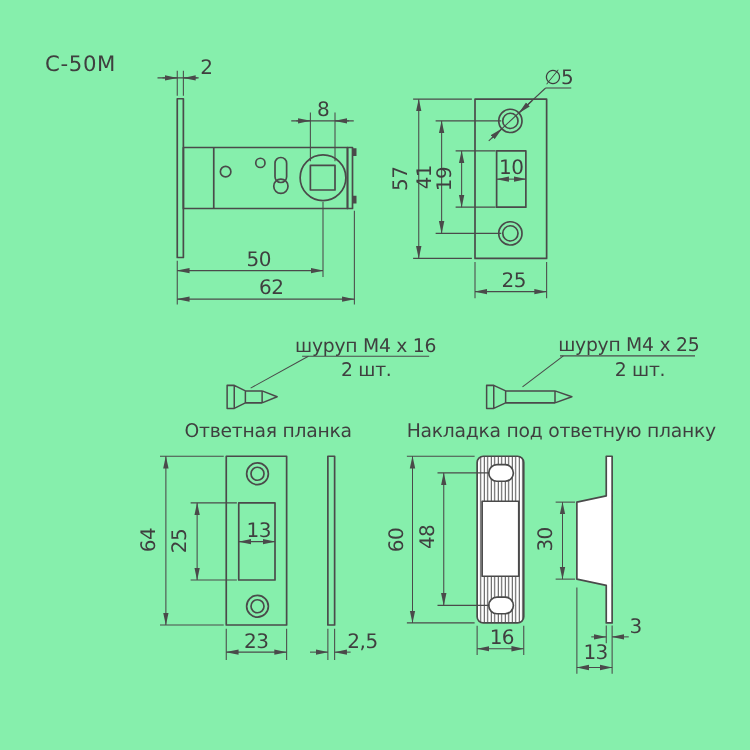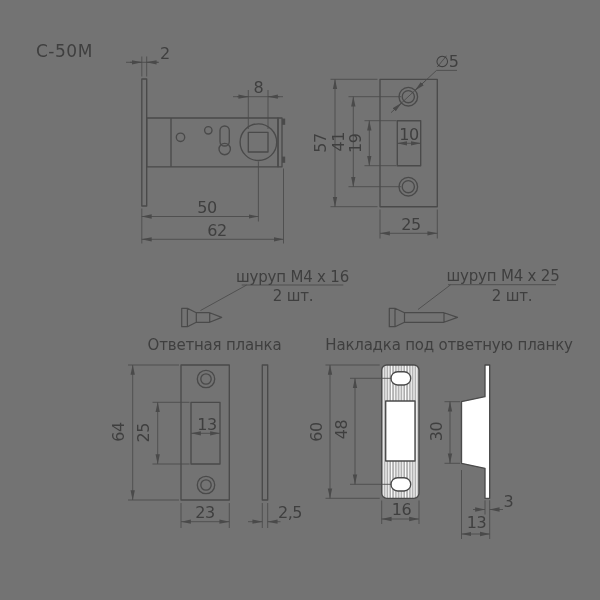--- a/index.html
+++ b/index.html
@@ -1,16 +1,16 @@
 <!DOCTYPE html>
 <html><head>
 <meta charset="utf-8">
 <style>
   html,body{margin:0;padding:0;background:#ffffff;}
-  .page{position:relative;width:600px;height:600px;background:#737373;overflow:hidden;}
+  .page{position:relative;width:600px;height:600px;background:#86efac;overflow:hidden;}
   svg{display:block;}
   svg text{font-family:"DejaVu Sans","Liberation Sans",sans-serif;fill:#3f3f3f;}
   .dim{font-size:16px;text-anchor:middle;letter-spacing:-0.4px;}
   .lbl{font-size:15px;text-anchor:middle;letter-spacing:-0.2px;}
   .model{font-size:17px;text-anchor:start;letter-spacing:0.5px;}
   .ol{fill:none;stroke:#4a4a4a;stroke-width:1.35;stroke-linejoin:round;}
   .olw{fill:#ffffff;stroke:#4a4a4a;stroke-width:1.35;stroke-linejoin:round;}
   .scr{fill:none;stroke:#4a4a4a;stroke-width:1.2;stroke-linejoin:round;}
   .thin{fill:none;stroke:#4a4a4a;stroke-width:0.85;}
   .filled{fill:#4a4a4a;stroke:none;}

